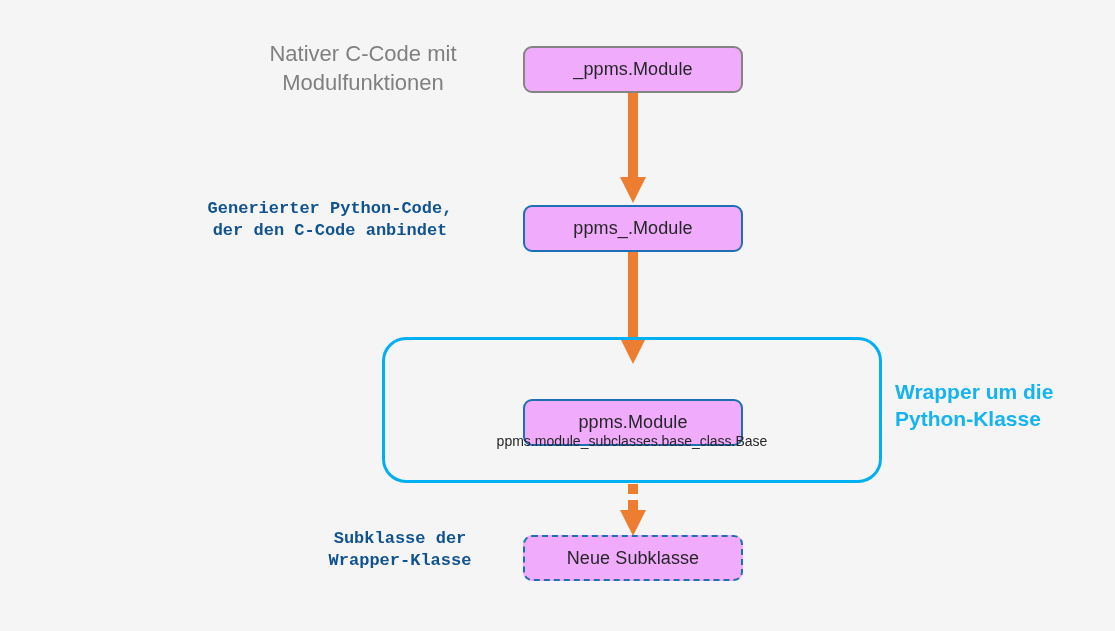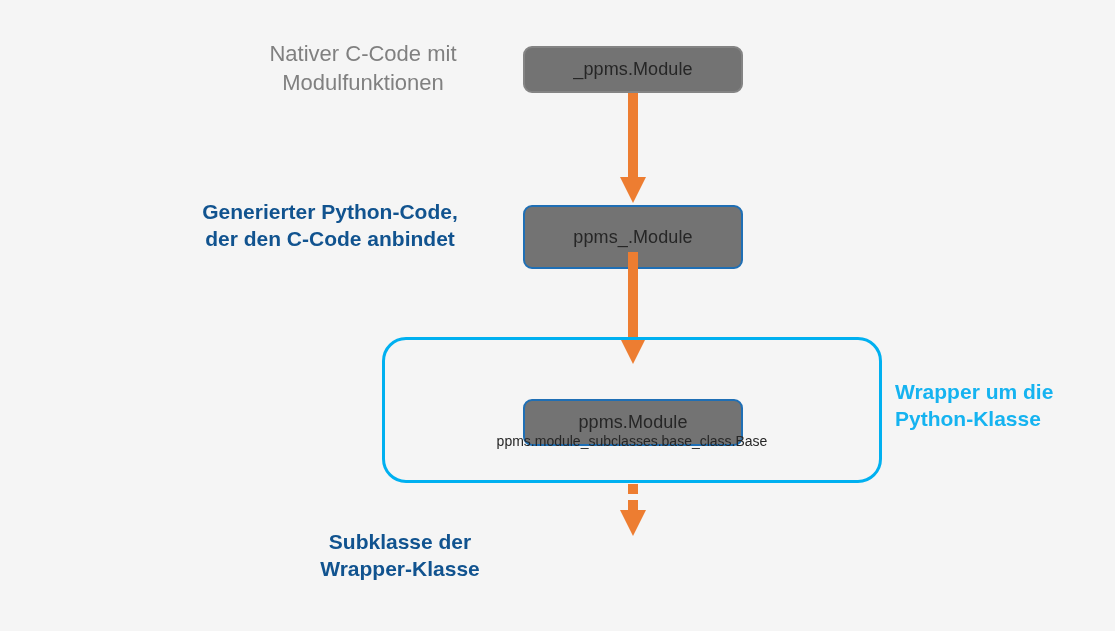--- a/index.html
+++ b/index.html
@@ -16,21 +16,21 @@
   #stage {
     position: relative;
     width: 1115px;
     height: 631px;
   }
 
   
   .node {
     position: absolute;
     box-sizing: border-box;
-    background: #737373;
+    background: #f0abfc;
     border-radius: 9px;
     display: flex;
     align-items: center;
     justify-content: center;
     color: #262626;
     font-size: 18px;
     letter-spacing: 0.1px;
     white-space: nowrap;
   }
   .node-gray   { border: 2px solid #848484; }
@@ -50,23 +50,24 @@
     line-height: 1.3;
     white-space: pre-line;
   }
   .label-gray {
     color: #808080;
     font-size: 22px;
     text-align: center;
   }
   .label-blue {
     color: #11538F;
-    font-size: 21px;
+    font-size: 17px;
     font-weight: bold;
     text-align: center;
+    font-family: Liberation Mono, monospace;
   }
   .label-cyan {
     color: #15B3F0;
     font-size: 21px;
     font-weight: bold;
     text-align: left;
   }
 
   .inner-text {
     position: absolute;
@@ -97,21 +98,21 @@
   <div class="arrow" style="left:620px; top:93px;">
     <svg width="26" height="112" viewBox="0 0 26 112">
       <rect x="8" y="0" width="10" height="86" fill="#ED7D31"></rect>
       <polygon points="0,84 26,84 13,110" fill="#ED7D31"></polygon>
     </svg>
   </div>
 
   <div class="label label-blue" style="left:165px; top:198px; width:330px;">Generierter Python-Code,
 der den C-Code anbindet</div>
 
-  <div class="node node-blue" style="left:523px; top:205px; width:220px; height:64px;">
+  <div class="node node-blue" style="left:523px; top:205px; width:220px; height:47px;">
     <span>ppms_.Module</span>
   </div>
 
   <div class="arrow" style="left:620px; top:252px;">
     <svg width="26" height="114" viewBox="0 0 26 114">
       <rect x="8" y="0" width="10" height="88" fill="#ED7D31"></rect>
       <polygon points="0,86 26,86 13,112" fill="#ED7D31"></polygon>
     </svg>
   </div>
 
@@ -131,14 +132,17 @@
     <svg width="26" height="52" viewBox="0 0 26 52">
       <rect x="8" y="0" width="10" height="10" fill="#ED7D31"></rect>
       <rect x="8" y="16" width="10" height="10" fill="#ED7D31"></rect>
       <polygon points="0,26 26,26 13,52" fill="#ED7D31"></polygon>
     </svg>
   </div>
 
   <div class="label label-blue" style="left:285px; top:528px; width:230px;">Subklasse der
 Wrapper-Klasse</div>
 
+  <div class="node node-dashed" style="left:523px; top:535px; width:220px; height:46px;">
+    <span>Neue Subklasse</span>
+  </div>
 
 </div>
 
 </body></html>

